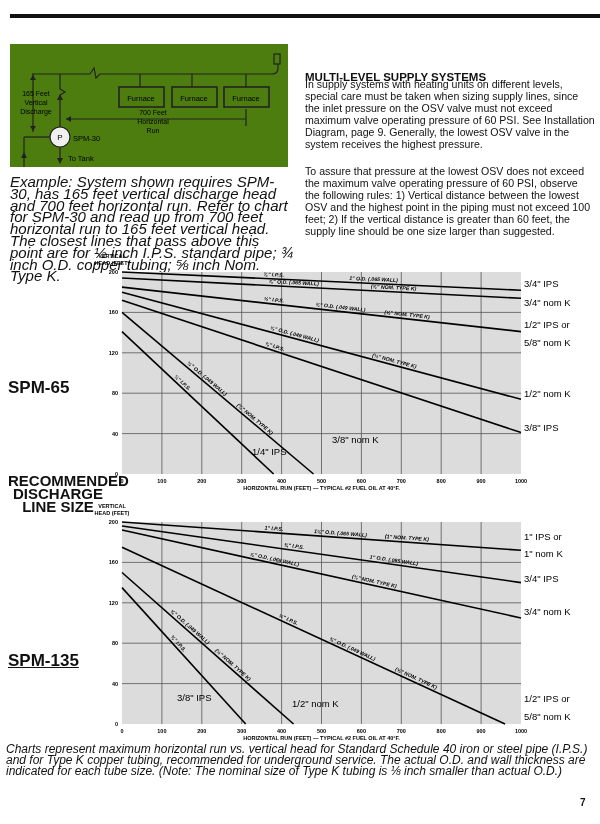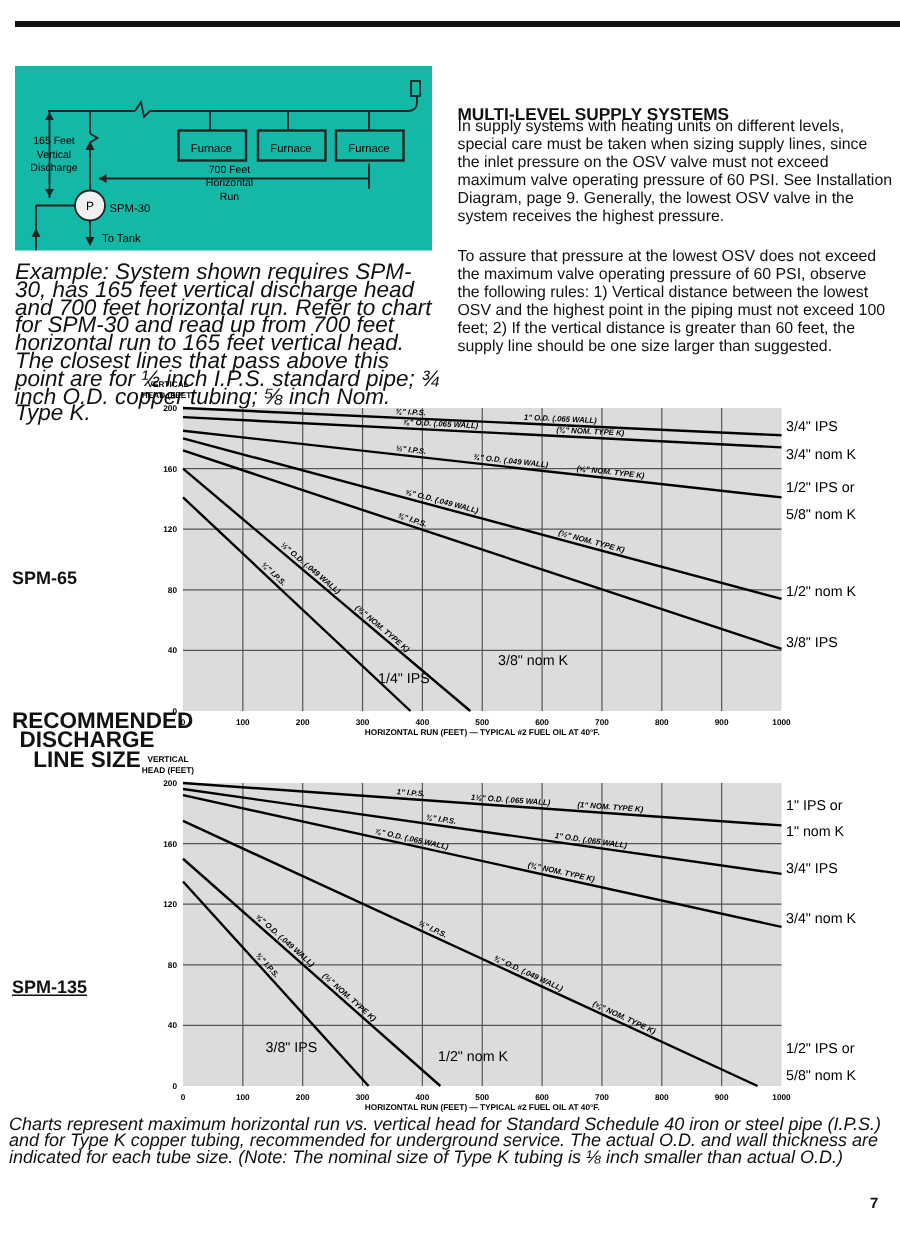--- a/index.html
+++ b/index.html
@@ -1,25 +1,25 @@
 <!DOCTYPE html>
 <html><head>
 <meta charset="utf-8">
 <style>
   html,body{margin:0;padding:0;background:#fff;}
   body{width:600px;height:824px;position:relative;overflow:hidden;font-family:"Liberation Sans",sans-serif;color:#111;}
   .topbar{position:absolute;left:10px;top:14px;width:590px;height:4px;background:#111;}
-  .diagram{position:absolute;left:10px;top:44px;width:278px;height:123px;background:#14b8a6;text-align:center;}
+  .diagram{position:absolute;left:10px;top:44px;width:278px;height:123px;background:#4d7c0f;text-align:center;}
   .diagram svg{position:absolute;left:0;top:0;}
   .caption{position:absolute;left:10px;top:176px;width:285px;font-style:italic;font-size:15px;line-height:11.8px;}
   .sec-title{position:absolute;left:305px;top:43px;font-weight:bold;font-size:11.5px;margin-top:28px;}
   .body-text{position:absolute;left:305px;top:64px;width:290px;font-size:10.6px;line-height:12.1px;}
   .body-text p{margin:14px 0 11px 0;}
   .chart{position:absolute;left:0;}
-  .side-label{position:absolute;font-weight:bold;font-size:12px;}
+  .side-label{position:absolute;font-weight:bold;font-size:17px;}
   .rec-title{position:absolute;left:8px;top:474px;width:100px;text-align:center;font-weight:bold;font-size:15px;line-height:13px;}
   .footnote{position:absolute;left:6px;top:744px;width:592px;font-style:italic;font-size:12px;line-height:11px;}
   .pagenum{position:absolute;left:580px;top:797px;font-weight:bold;font-size:10px;}
   svg text{font-family:"Liberation Sans",sans-serif;}
 </style>
 </head>
 <body>
 
 <div class="topbar"></div>
 

